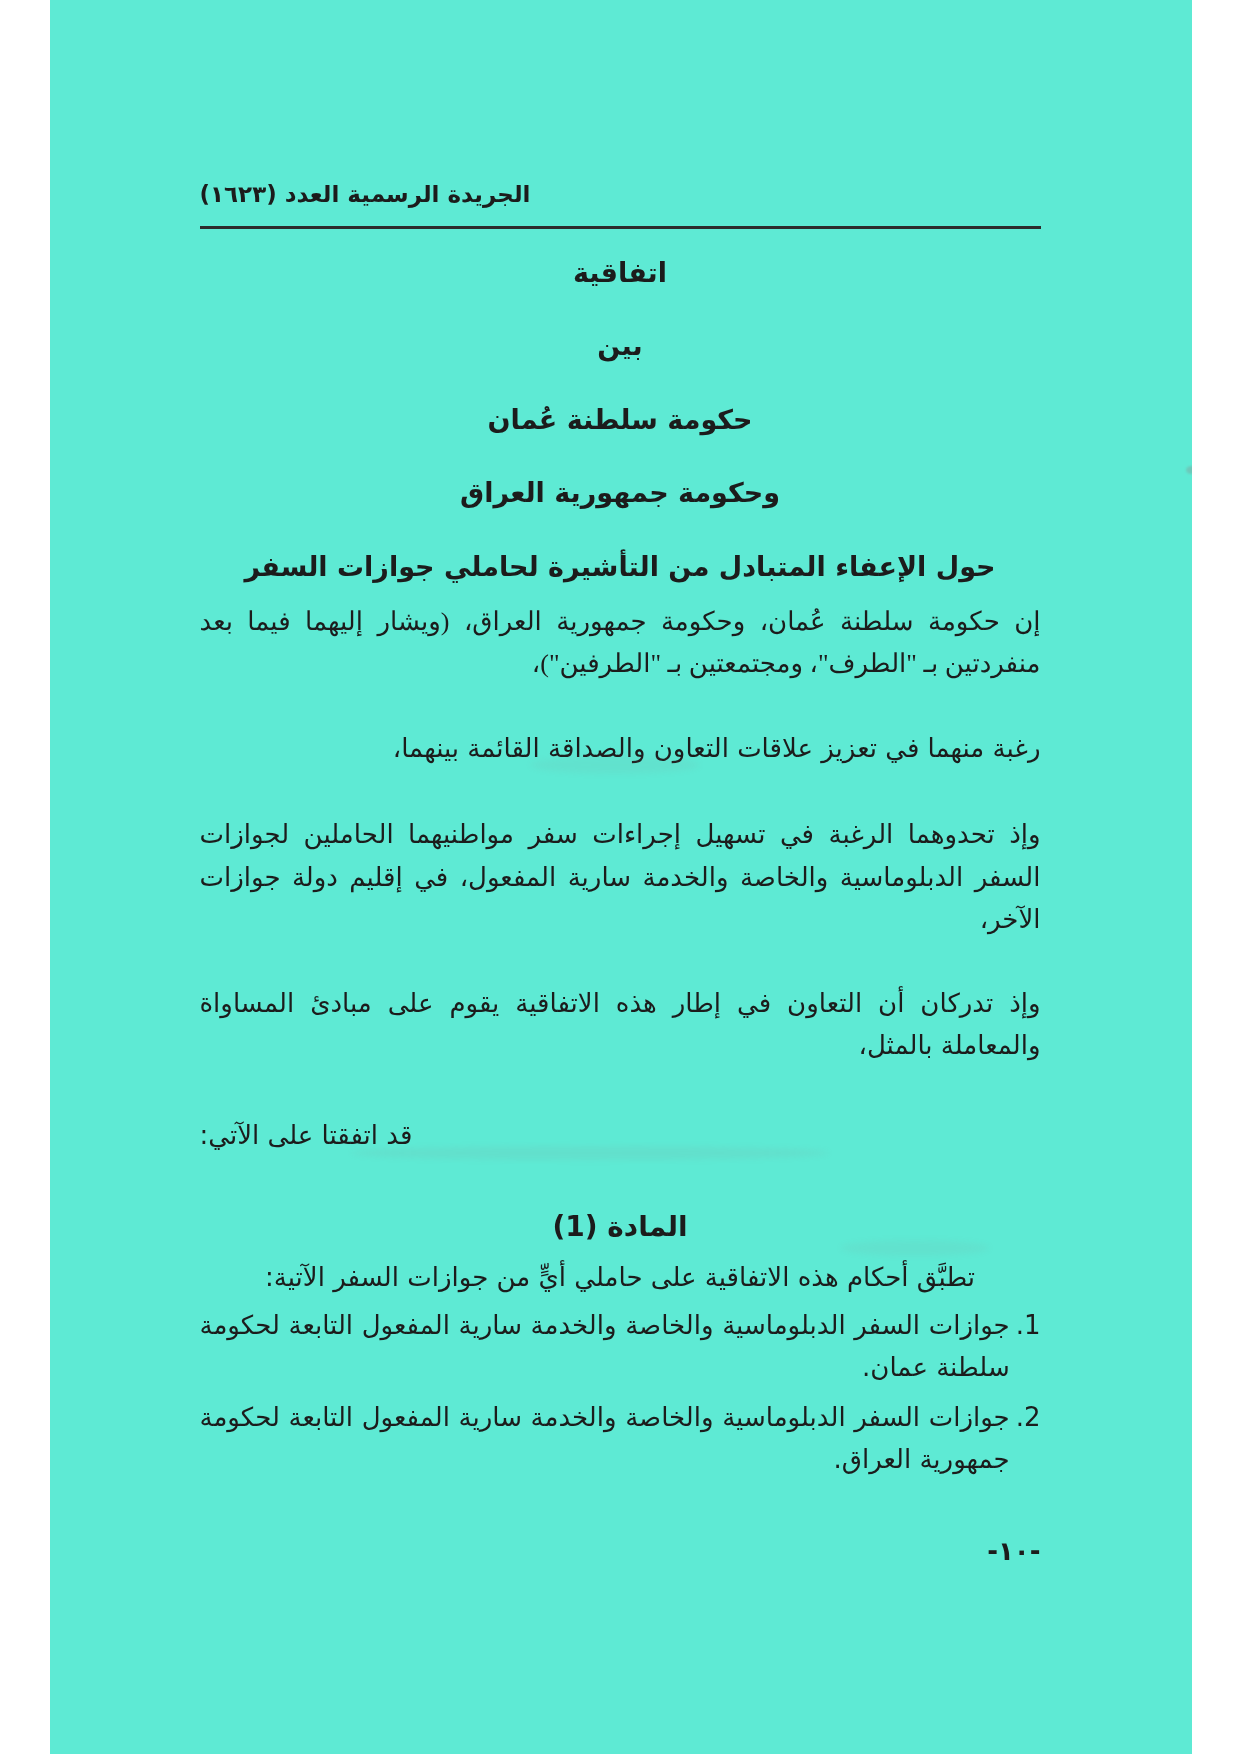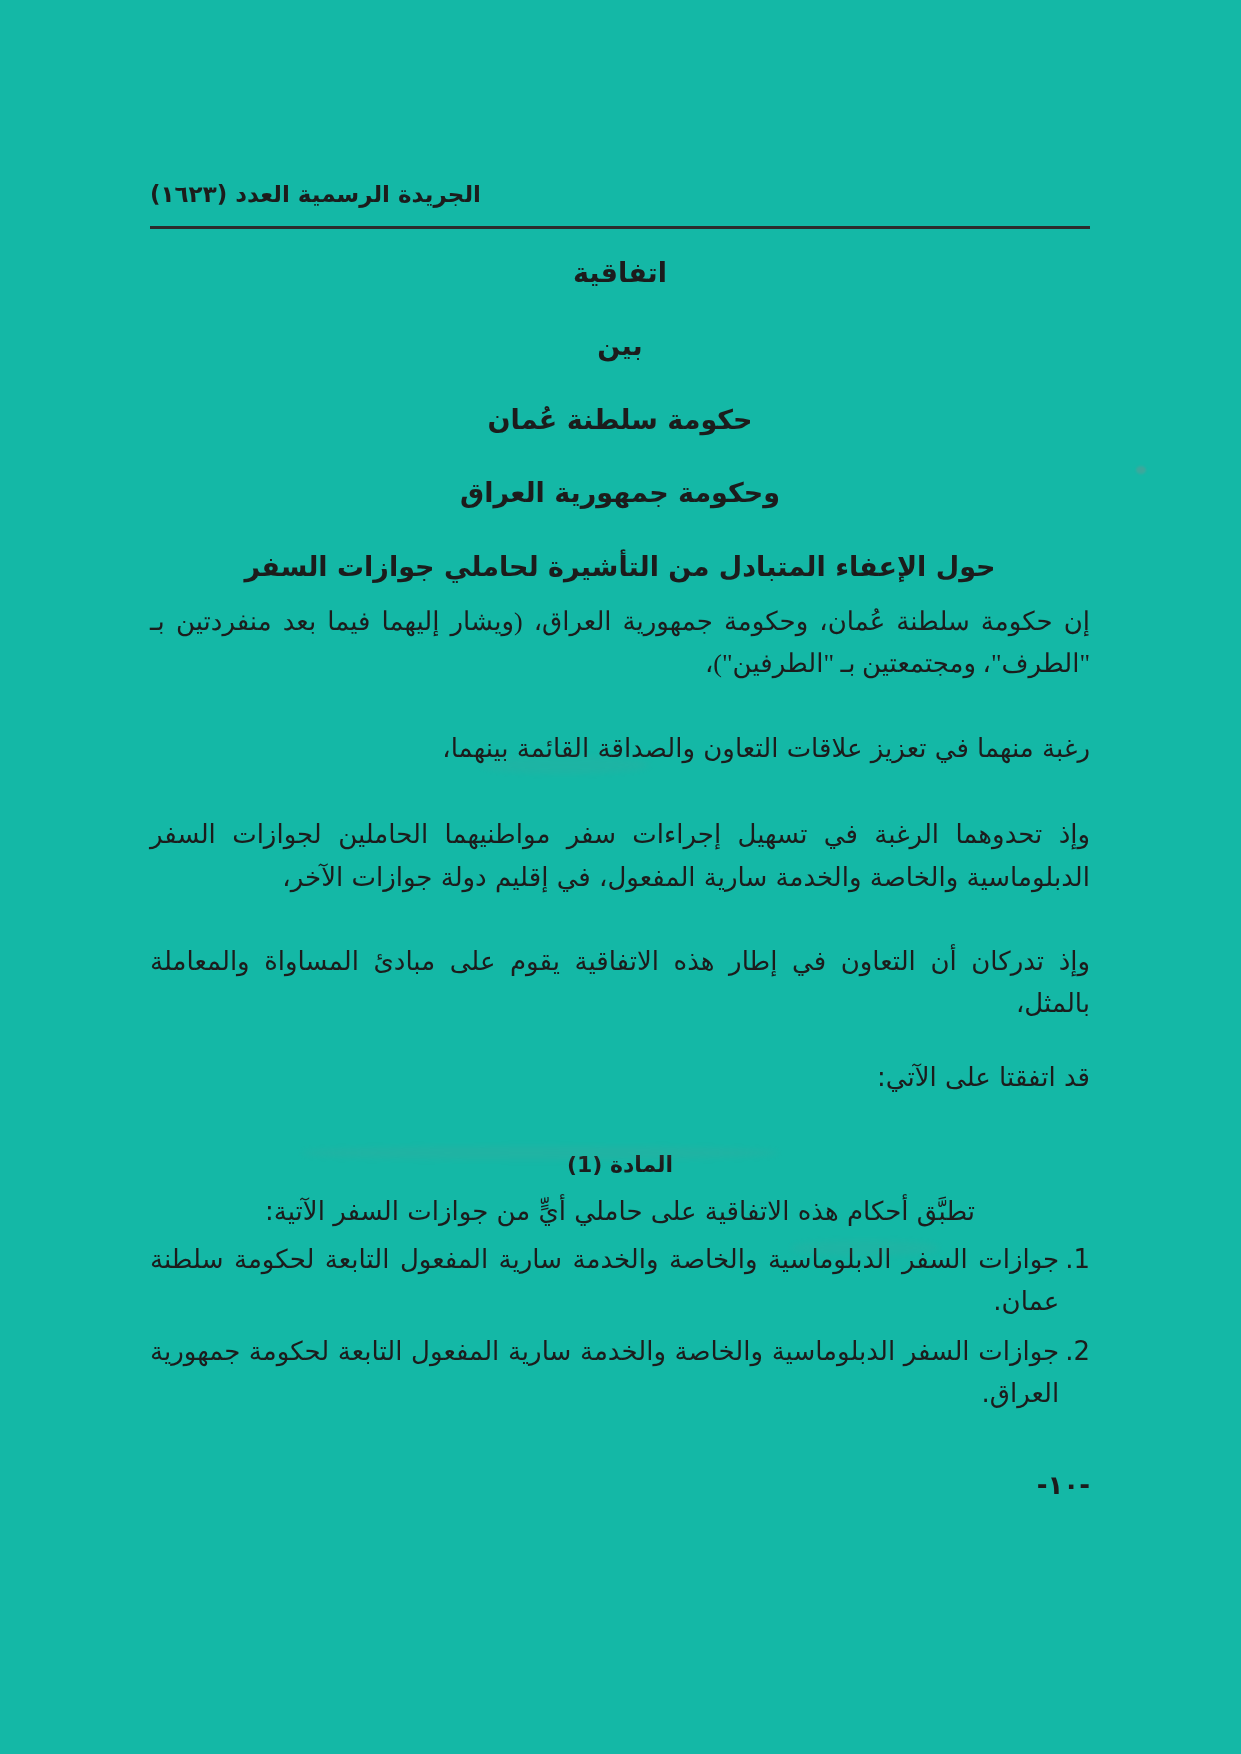--- a/index.html
+++ b/index.html
@@ -2,24 +2,24 @@
 <html lang="ar"><head>
 <meta charset="utf-8">
 <style>
   html, body {
     margin: 0;
     padding: 0;
     background: #ffffff;
   }
   .page {
     position: relative;
-    width: 1241px;
+    width: 1142px;
     height: 1754px;
     margin: 0 auto;
-    background: #14b8a6;
+    background: #5eead4;
     direction: rtl;
     color: #1c1c1c;
     font-family: "DejaVu Sans", sans-serif;
     box-sizing: border-box;
     padding: 0 151px 0 150px;
     overflow: hidden;
   }
   .gazette-header {
     margin-top: 180px;
     text-align: left;
@@ -45,26 +45,26 @@
     margin-top: 26px;
   }
   .body-par {
     font-size: 26px;
     line-height: 1.62;
     text-align: justify;
     margin: 42px 0 0 0;
   }
   .body-par.p1 { margin-top: 16px; font-family: Liberation Serif, serif; }
   .body-par.p3 { margin-top: 44px; }
-  .body-par.p5 { margin-top: 32px; text-align: right; }
+  .body-par.p5 { margin-top: 48px; text-align: left; }
   .article-heading {
     margin: 52px 0 0 0;
     text-align: center;
     font-weight: bold;
-    font-size: 22px;
+    font-size: 28px;
     line-height: 1.35;
   }
   .article-intro {
     margin: 10px 0 0 0;
     font-size: 26px;
     line-height: 1.62;
     text-align: center;
   }
   .clause {
     display: flex;

